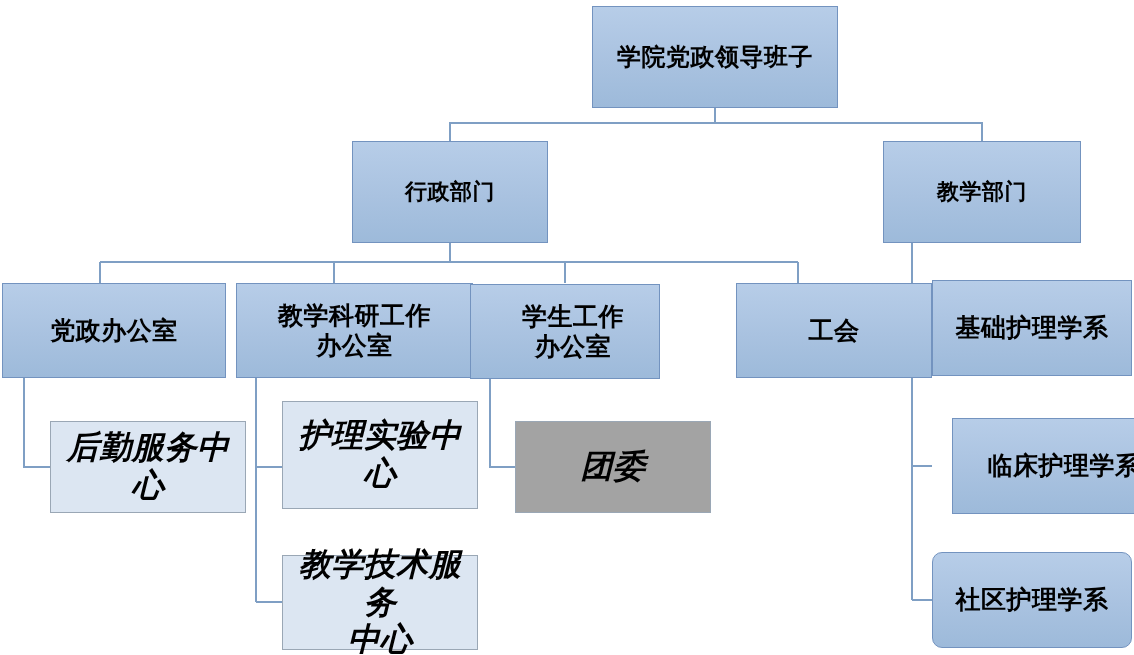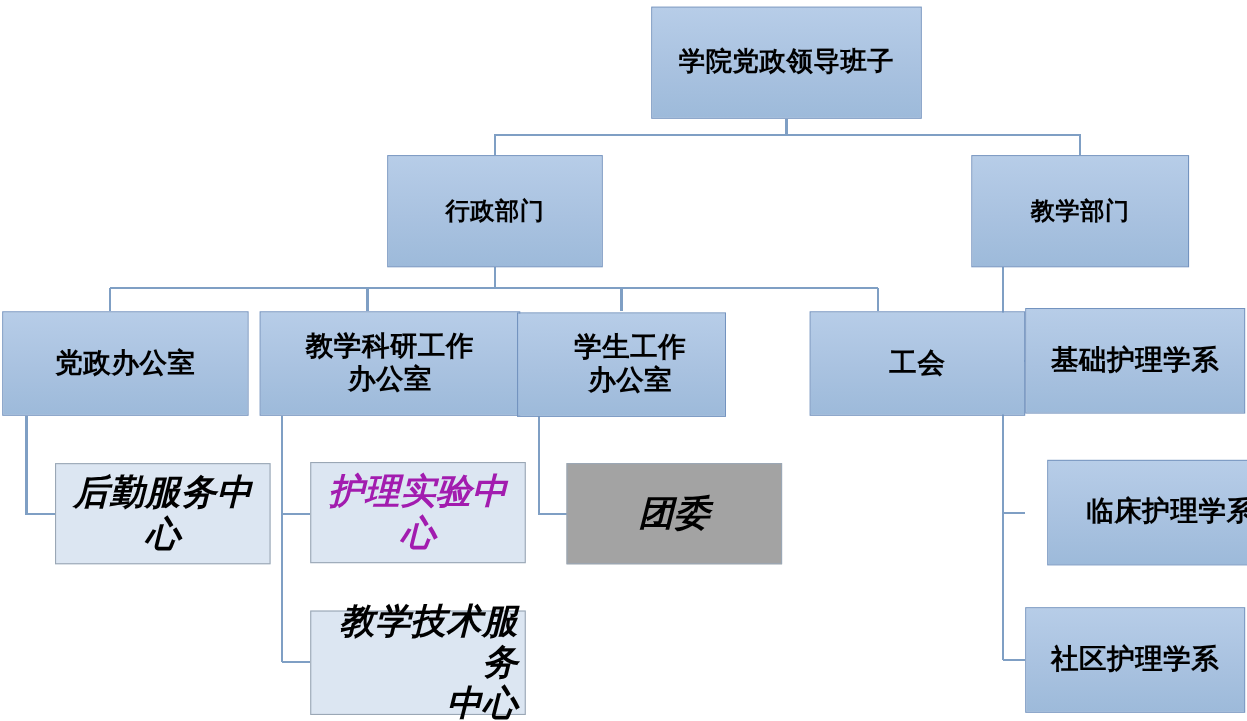--- a/index.html
+++ b/index.html
@@ -119,34 +119,34 @@
   </div>
 
   <div class="node level-dept" style="left: 932px; top: 280px; width: 200px; height: 96px; color: rgb(0, 0, 0); border-color: rgb(115, 147, 191); text-align: center;">
     <span class="node-label">基础护理学系</span>
   </div>
 
   <div class="node level-dept" style="left: 932px; top: 418px; width: 224px; height: 96px; color: rgb(0, 0, 0); border-color: rgb(115, 147, 191); margin-left: 20px;">
     <span class="node-label">临床护理学系</span>
   </div>
 
-  <div class="node level-dept" style="left: 932px; top: 552px; width: 200px; height: 96px; color: rgb(0, 0, 0); border-color: rgb(115, 147, 191);">
+  <div class="node level-dept" style="left: 932px; top: 552px; width: 200px; height: 96px; color: rgb(0, 0, 0); border-color: rgb(115, 147, 191); border-radius: 10px;">
     <span class="node-label">社区护理学系</span>
   </div>
 
   <div class="node level-light" style="left: 50px; top: 421px; width: 196px; height: 92px; color: rgb(0, 0, 0); background: rgb(220, 230, 242); border-color: rgb(154, 167, 181);">
     <span class="node-label">后勤服务中心</span>
   </div>
 
-  <div class="node level-light" style="left: 282px; top: 420px; width: 196px; height: 92px; color: #a21caf; background: rgb(220, 230, 242); border-color: rgb(154, 167, 181);">
+  <div class="node level-light" style="left: 282px; top: 401px; width: 196px; height: 108px; color: #000000; background: rgb(220, 230, 242); border-color: rgb(154, 167, 181);">
     <span class="node-label">护理实验中心</span>
   </div>
 
   <div class="node level-light" style="left: 515px; top: 421px; width: 196px; height: 92px; color: rgb(0, 0, 0); background: #a3a3a3; border-color: rgb(154, 167, 181);">
     <span class="node-label">团委</span>
   </div>
 
-  <div class="node level-light" style="left: 282px; top: 555px; width: 196px; height: 95px; color: rgb(0, 0, 0); background: rgb(220, 230, 242); border-color: rgb(154, 167, 181); text-align: right;">
+  <div class="node level-light" style="left: 282px; top: 555px; width: 196px; height: 95px; color: rgb(0, 0, 0); background: rgb(220, 230, 242); border-color: rgb(154, 167, 181);">
     <span class="node-label">教学技术服务
 中心</span>
   </div>
 
 </div>
 
 </body></html>

